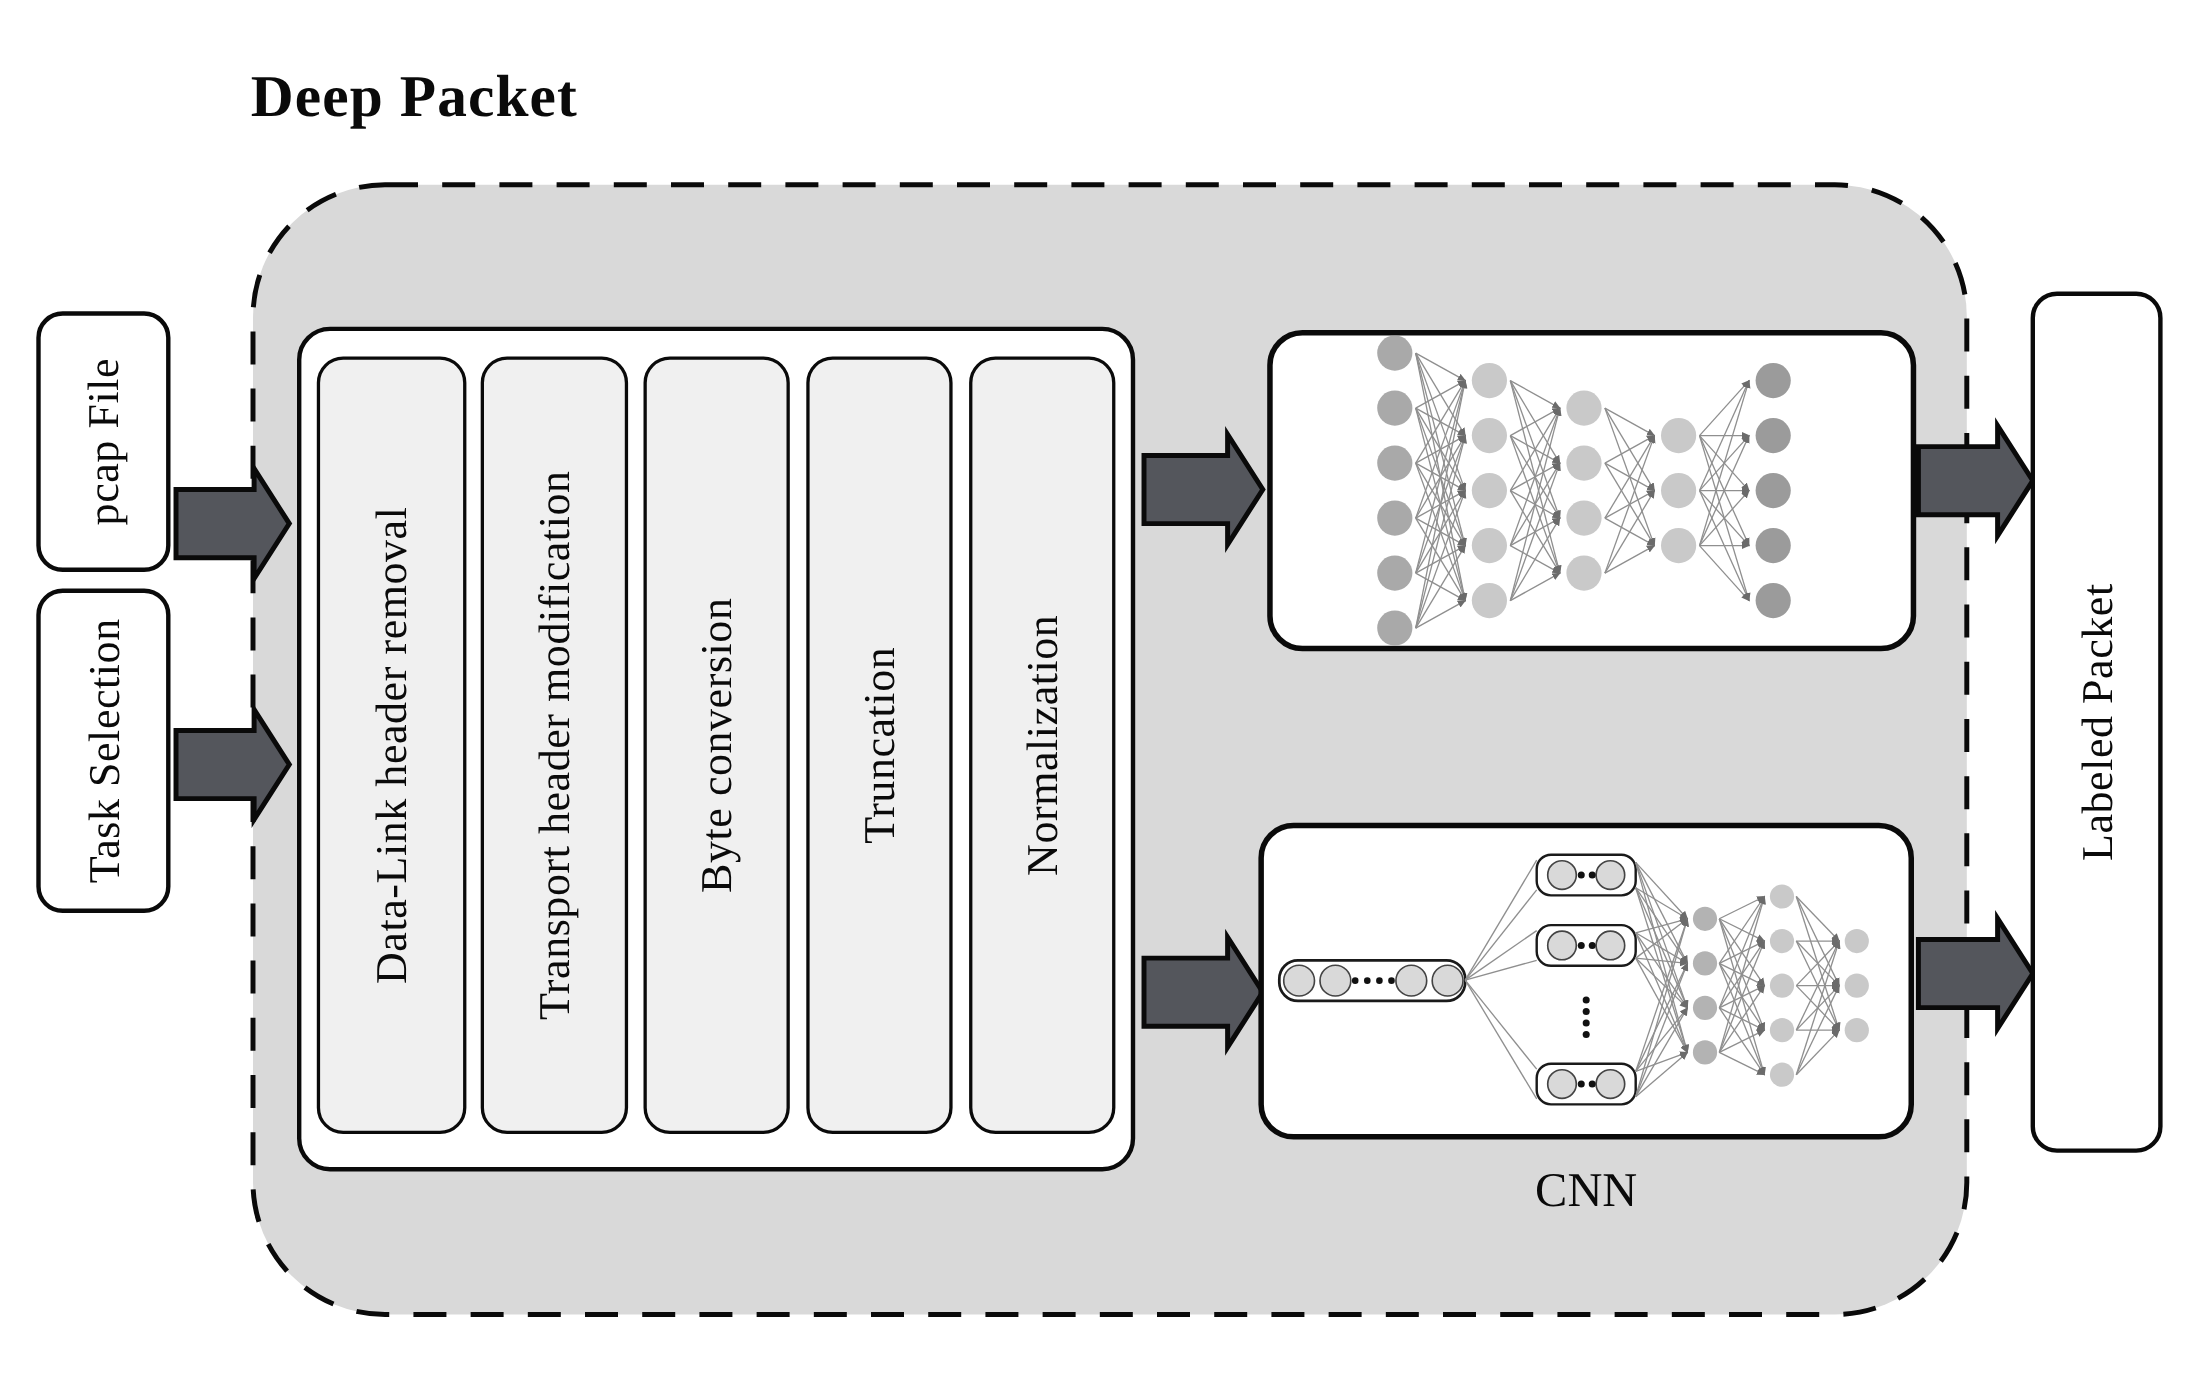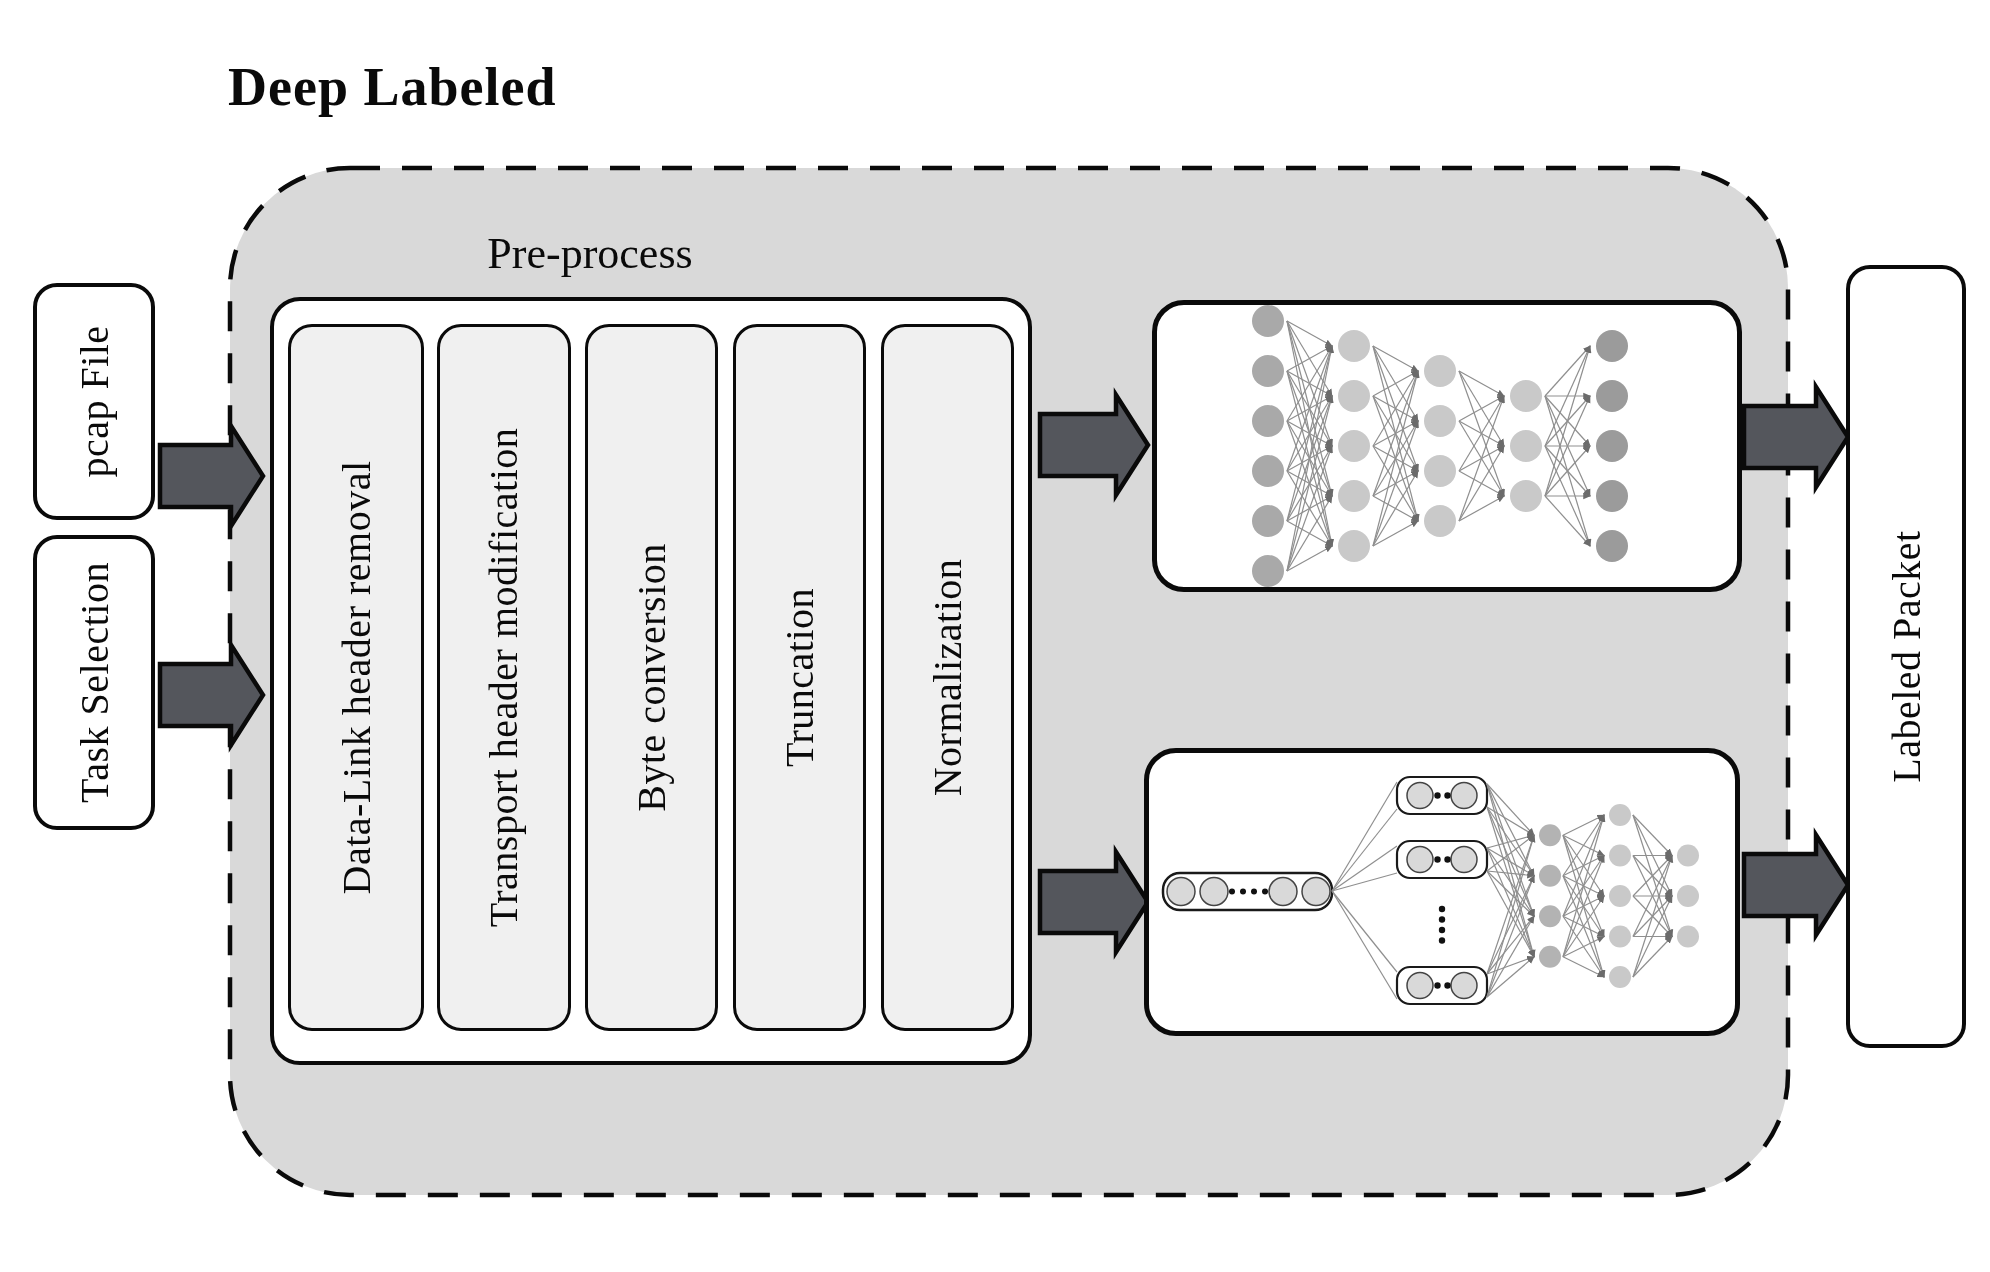--- a/index.html
+++ b/index.html
@@ -93,22 +93,22 @@
     <g stroke="#0a0a0a" stroke-width="4.5" style="fill:var(--arrow-fill,#54565c)" stroke-linejoin="miter">
       <polygon points="160,445 231,445 231,426 263,476 231,526 231,507 160,507"></polygon>
       <polygon points="160,664 231,664 231,645 263,695 231,745 231,726 160,726"></polygon>
       <polygon points="1040,414 1116,414 1116,395 1148,445 1116,495 1116,476 1040,476"></polygon>
       <polygon points="1040,871 1116,871 1116,852 1148,902 1116,952 1116,933 1040,933"></polygon>
       <polygon points="1744,406 1816,406 1816,387 1848,437 1816,487 1816,468 1744,468"></polygon>
       <polygon points="1744,854 1816,854 1816,835 1848,885 1816,935 1816,916 1744,916"></polygon>
     </g>
   </svg>
 
-  <div class="abs title">Deep Labeled</div>
-  <div class="abs section-label lbl-preprocess">Pre-process</div>
+  <div class="abs title">Deep Packet</div>
+  <div class="abs section-label lbl-cnn">CNN</div>
 
   <div class="abs io-box box-pcap">
     <span class="vtext">pcap File</span>
   </div>
   <div class="abs io-box box-task">
     <span class="vtext">Task Selection</span>
   </div>
 
   <div class="abs panel"></div>
   <div class="abs step step-1">

